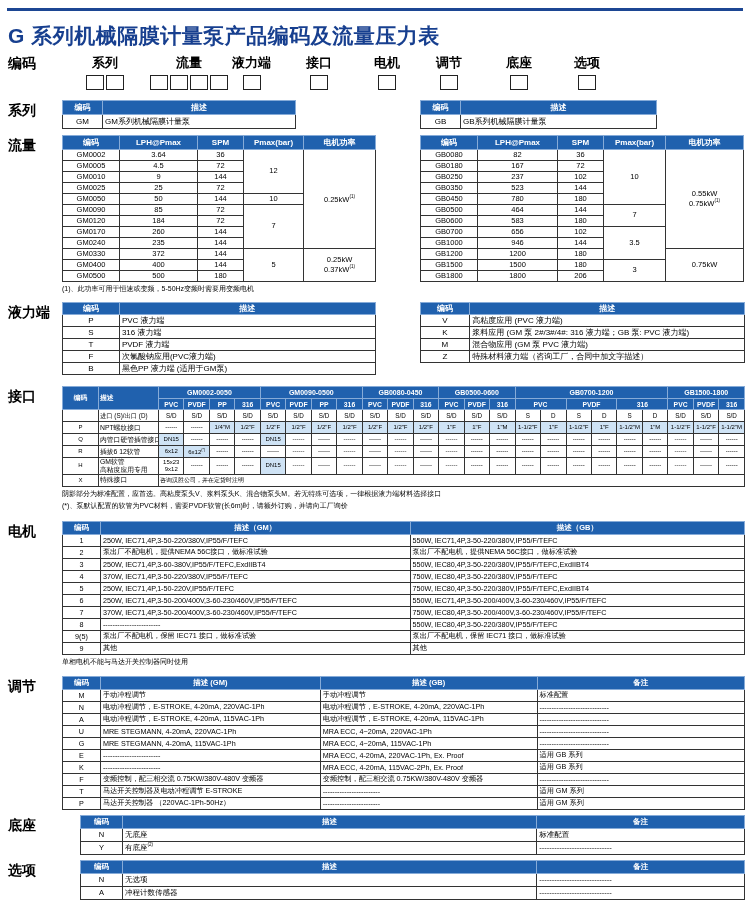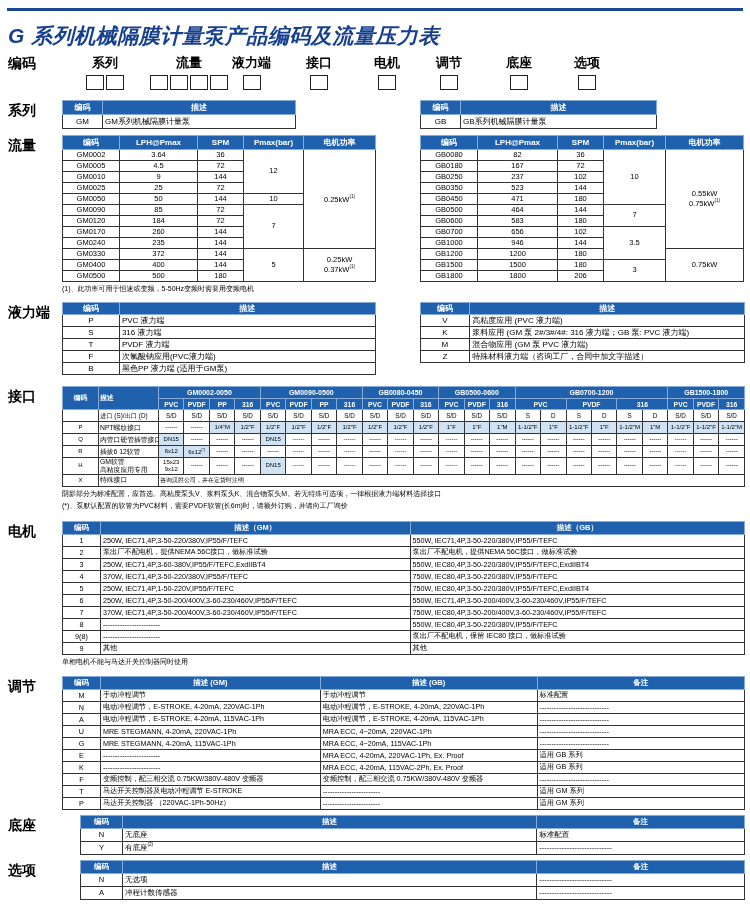--- a/index.html
+++ b/index.html
@@ -1,19 +1,19 @@
 <!DOCTYPE html>
 <html><head>
 <meta charset="utf-8">
 <style>
   html,body{margin:0;padding:0;background:#ffffff;}
   .page{position:relative;width:750px;height:908px;background:#fff;overflow:hidden;
         font-family:"Liberation Sans","DejaVu Sans",sans-serif;color:#000;}
   .top-rule{height:3px;background:#1c4693;margin:8px 7px 0 7px;}
-  .title{font-size:21px;font-weight:bold;color:#173f8f;margin:11px 0 4px 8px;letter-spacing:0.5px;font-style:italic;}
+  .title{font-size:21px;font-weight:bold;color:#173f8f;margin:11px 0 4px 8px;letter-spacing:0.5px;}
 
   
   .code-row{position:relative;height:42px;margin:0 0 4px 8px;}
   .code-label{position:absolute;left:0;top:1px;}
   .code-group{position:absolute;top:0;display:flex;flex-direction:column;align-items:center;gap:3px;}
   .glabel{font-size:13px;font-weight:bold;white-space:nowrap;}
   .boxes{display:flex;gap:2px;}
   .code-box{width:16px;height:13px;border:1px solid #222;background:#fff;}
 
   .sec-label{font-size:14px;font-weight:bold;white-space:nowrap;}
@@ -292,21 +292,21 @@
               <td class="c">237</td>
               <td class="c">102</td>
             </tr>
             <tr>
               <td class="c">GB0350</td>
               <td class="c">523</td>
               <td class="c">144</td>
             </tr>
             <tr>
               <td class="c">GB0450</td>
-              <td class="c">471</td>
+              <td class="c">780</td>
               <td class="c">180</td>
             </tr>
             <tr>
               <td class="c">GB0500</td>
               <td class="c">464</td>
               <td class="c">144</td>
               <td class="c" rowspan="2">7</td>
             </tr>
             <tr>
               <td class="c">GB0600</td>
@@ -663,23 +663,23 @@
               <td class="c">7</td>
               <td class="l">370W, IEC71,4P,3-50-200/400V,3-60-230/460V,IP55/F/TEFC</td>
               <td class="l">750W, IEC80,4P,3-50-200/400V,3-60-230/460V,IP55/F/TEFC</td>
             </tr>
             <tr>
               <td class="c">8</td>
               <td class="l">------------------------</td>
               <td class="l">550W, IEC80,4P,3-50-220/380V,IP55/F/TEFC</td>
             </tr>
             <tr>
-              <td class="c">9(8)</td>
-              <td class="l">------------------------</td>
-              <td class="l">泵出厂不配电机，保留 IEC80 接口，做标准试验</td>
+              <td class="c">9(5)</td>
+              <td class="l">泵出厂不配电机，保留 IEC71 接口，做标准试验</td>
+              <td class="l">泵出厂不配电机，保留 IEC71 接口，做标准试验</td>
             </tr>
             <tr>
               <td class="c">9</td>
               <td class="l">其他</td>
               <td class="l">其他</td>
             </tr>
           </tbody>
         </table>
       <div class="note">单相电机不能与马达开关控制器同时使用</div>
     </div>

